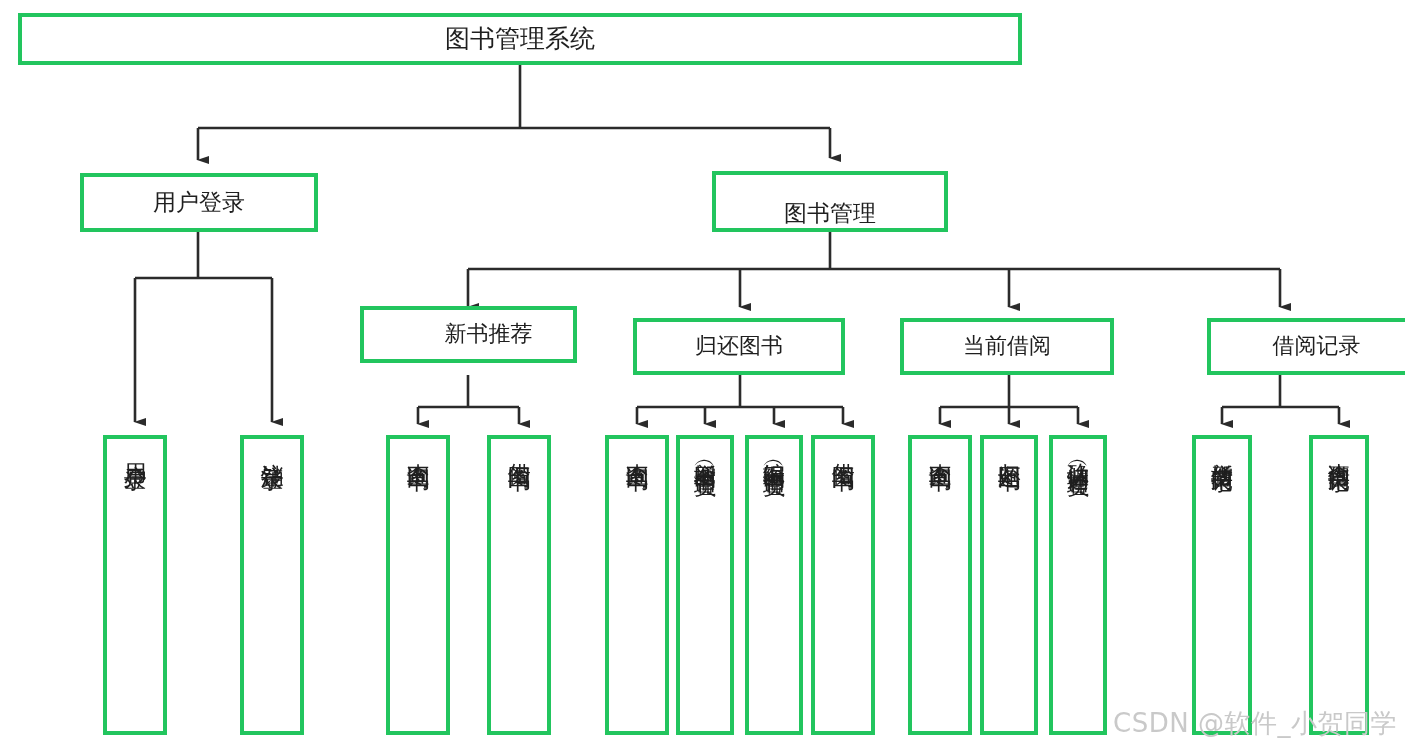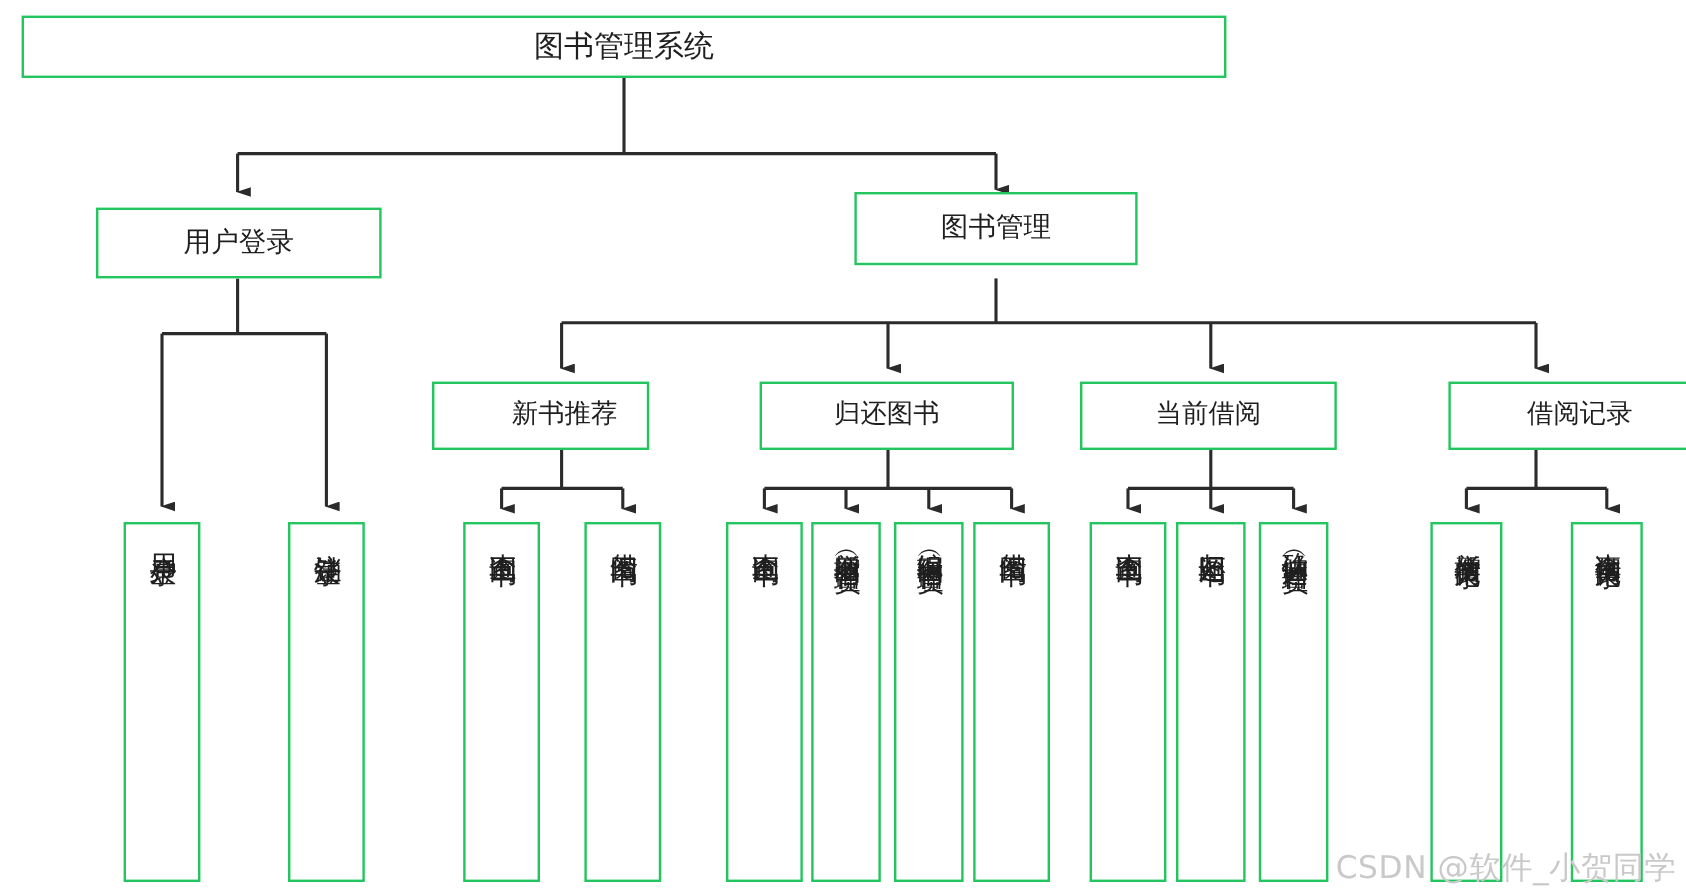--- a/index.html
+++ b/index.html
@@ -22,21 +22,21 @@
     left: 0;
     top: 0;
     width: 1405px;
     height: 747px;
     pointer-events: none;
   }
   .node {
     position: absolute;
     box-sizing: border-box;
     background: #ffffff;
-    border: 2px solid #22c55e;
+    border: 4px solid #22c55e;
     display: flex;
     align-items: center;
     justify-content: center;
     z-index: 2;
   }
   .node .label {
     color: #1f1f1f;
     line-height: 1.28;
     text-align: center;
     white-space: nowrap;
@@ -125,25 +125,25 @@
     </g>
   </svg>
 
   <div class="node root" style="left:18px; top:13px; width:1004px; height:52px;">
     <span class="label">图书管理系统</span>
   </div>
 
   <div class="node lvl1" style="left:80px; top:173px; width:238px; height:59px;">
     <span class="label">用户登录</span>
   </div>
-  <div class="node lvl1" style="left:712px; top:160px; width:236px; height:61px;">
+  <div class="node lvl1" style="left:712px; top:171px; width:236px; height:61px;align-items:flex-end;">
     <span class="label">图书管理</span>
   </div>
 
-  <div class="node lvl2" style="left:360px; top:318px; width:181px; height:57px;padding-left:40px;">
+  <div class="node lvl2" style="left:360px; top:306px; width:217px; height:57px;padding-left:40px;">
     <span class="label">新书推荐</span>
   </div>
   <div class="node lvl2" style="left:633px; top:318px; width:212px; height:57px;">
     <span class="label">归还图书</span>
   </div>
   <div class="node lvl2" style="left:900px; top:318px; width:214px; height:57px;">
     <span class="label">当前借阅</span>
   </div>
   <div class="node lvl2" style="left:1171px; top:318px; width:219px; height:57px;margin-left:36px;">
     <span class="label">借阅记录</span>

